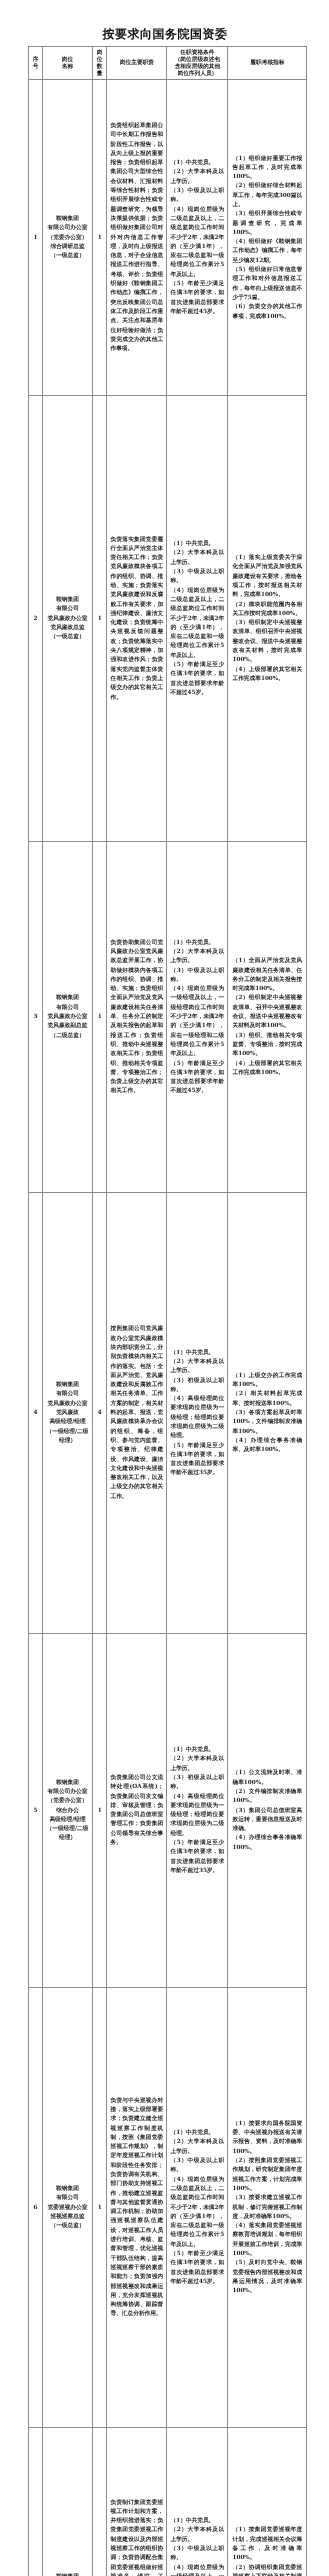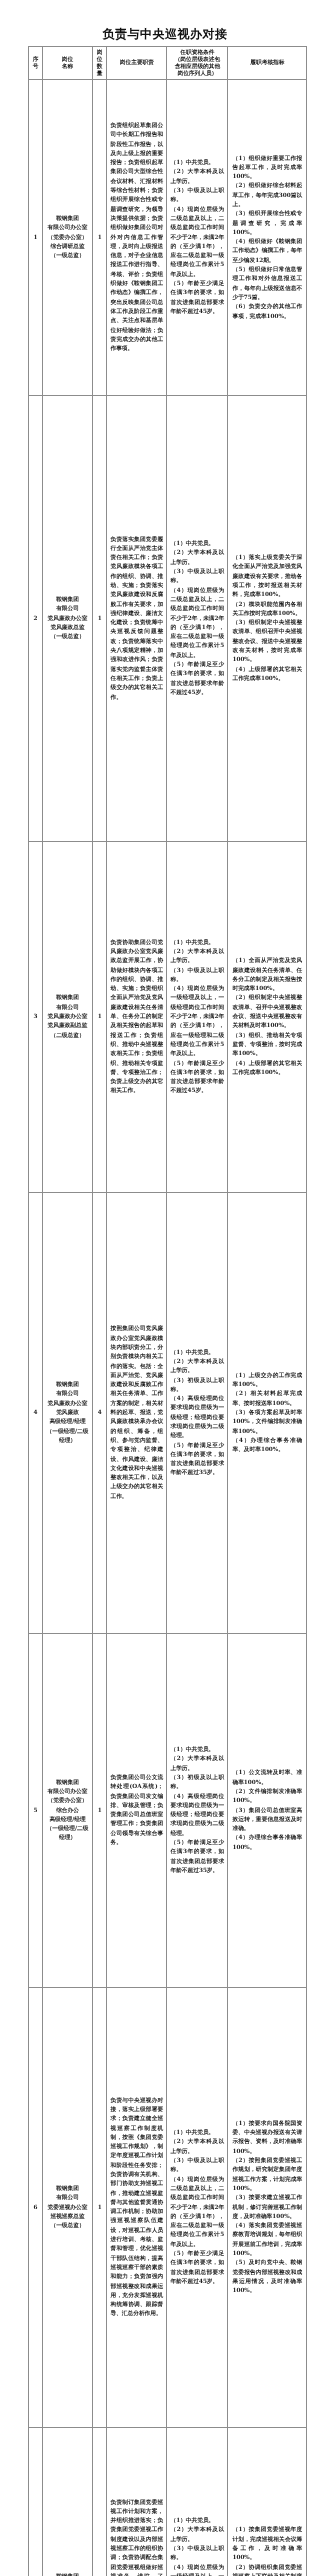--- a/index.html
+++ b/index.html
@@ -65,21 +65,21 @@
   #rows tr:nth-child(2) td{height:446px;}
   #rows tr:nth-child(3) td{height:351px;}
   #rows tr:nth-child(4) td{height:441px;}
   #rows tr:nth-child(5) td{height:354px;}
   #rows tr:nth-child(6) td{height:440px;}
   #rows tr:nth-child(7) td{height:336px;}
 </style>
 </head>
 <body>
 
-<div class="page-title">负责与中央巡视办对接</div>
+<div class="page-title">按要求向国务院国资委</div>
 
 <table class="selection-table">
   <colgroup>
     <col style="width:14px">
       <col style="width:50px">
       <col style="width:14.4px">
     <col style="width:60px">
       <col style="width:61px">
       <col style="width:79px">
   </colgroup>

